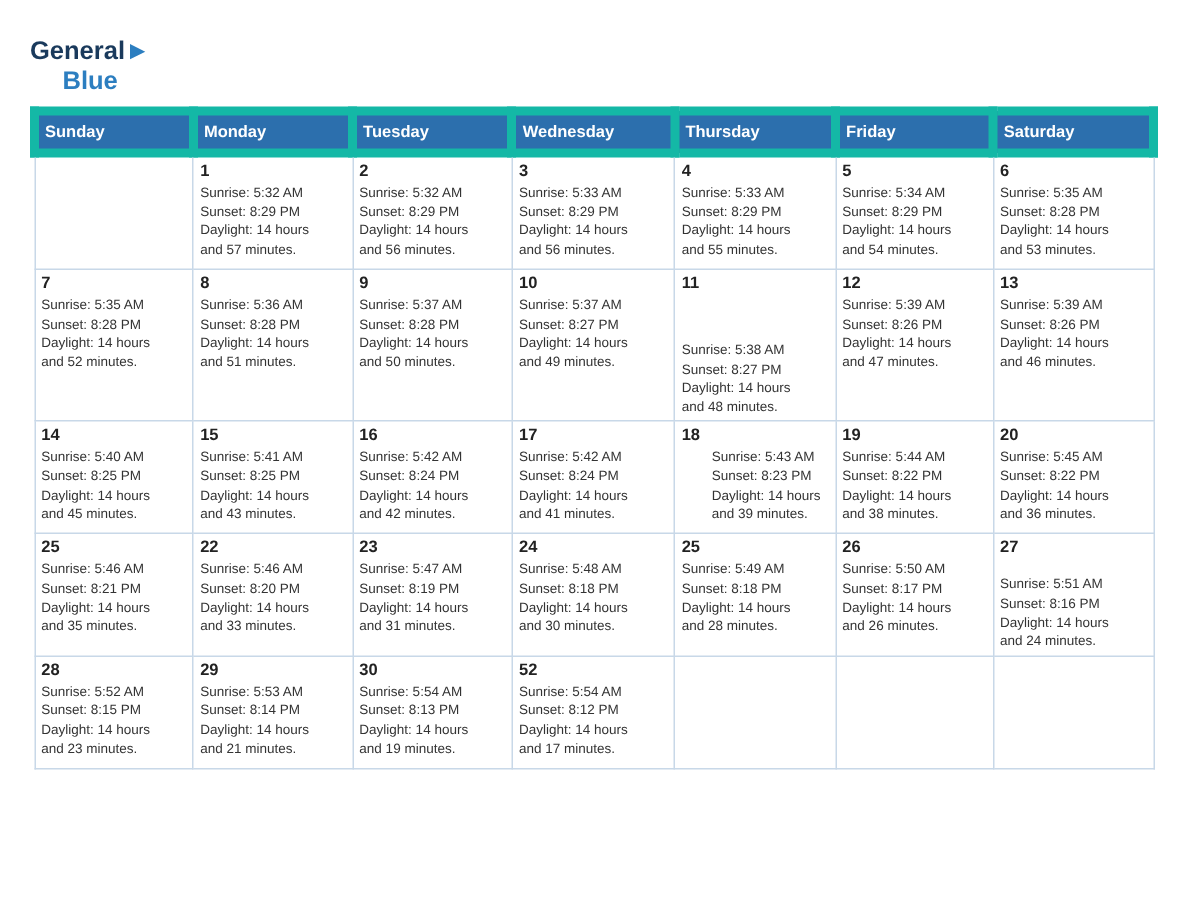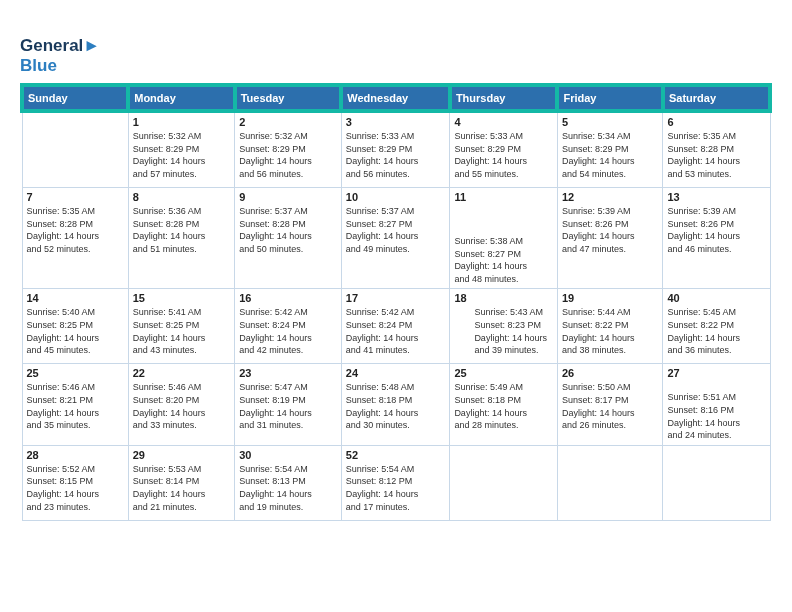--- a/index.html
+++ b/index.html
@@ -6,21 +6,21 @@
     body {
       width: 792px;
       height: 612px;
       font-family: Arial, sans-serif;
       background: #fff;
       overflow: hidden;
     }
     .page {
       width: 792px;
       min-height: 612px;
-      padding: 32px 20px 10px 20px;
+      padding: 20px 20px 10px 20px;
     }
     .header {
       display: flex;
       align-items: flex-start;
       justify-content: space-between;
       margin-bottom: 4px;
     }
     .logo {
       display: flex;
       align-items: center;
@@ -46,21 +46,21 @@
       margin-top: 8px;
       font-size: 9.5px;
     }
     .calendar thead th {
       background: #2c6fad;
       color: #fff;
       padding: 5px 4px;
       text-align: left;
       font-size: 11px;
       font-weight: bold;
-      border: 4px solid #14b8a6;
+      border: 6px solid #14b8a6;
     }
     .calendar tbody td {
       vertical-align: top;
       border: 1px solid #c8d8e8;
       padding: 3px 4px;
       width: 113px;
       min-height: 72px;
       background: #fff;
     }
     .cell-content {
@@ -84,21 +84,21 @@
 </head>
 <body>
 
 <div class="page">
   <div class="header">
     <div class="logo">
       <div>
         <div style="font-size:17px;font-weight:bold;color:#1a3a5c;line-height:1.15;">
           General<span style="color:#2c7ec0;">►</span>
         </div>
-        <div style="font-size:17px;font-weight:bold;color:#2c7ec0;line-height:1.15;">Blue</div>
+        <div style="font-size:17px;font-weight:bold;color:#2c7ec0;line-height:1.15;text-align:center;">Blue</div>
       </div>
     </div>
     <div class="title-block">
       <div class="month-year"></div>
       <div class="subtitle"></div>
     </div>
   </div>
 
   <table class="calendar">
     <thead>
@@ -287,21 +287,21 @@
             <div class="cell-content">
               <div class="day-num">19</div>
               <div class="cell-text" style="white-space: pre-line;">Sunrise: 5:44 AM
 Sunset: 8:22 PM
 Daylight: 14 hours
 and 38 minutes.</div>
             </div>
           </td>
           <td>
             <div class="cell-content">
-              <div class="day-num">40</div>
+              <div class="day-num">20</div>
               <div class="cell-text" style="white-space: pre-line;">Sunrise: 5:45 AM
 Sunset: 8:22 PM
 Daylight: 14 hours
 and 36 minutes.</div>
             </div>
           </td>
         </tr>
         <tr>
           <td>
             <div class="cell-content">

